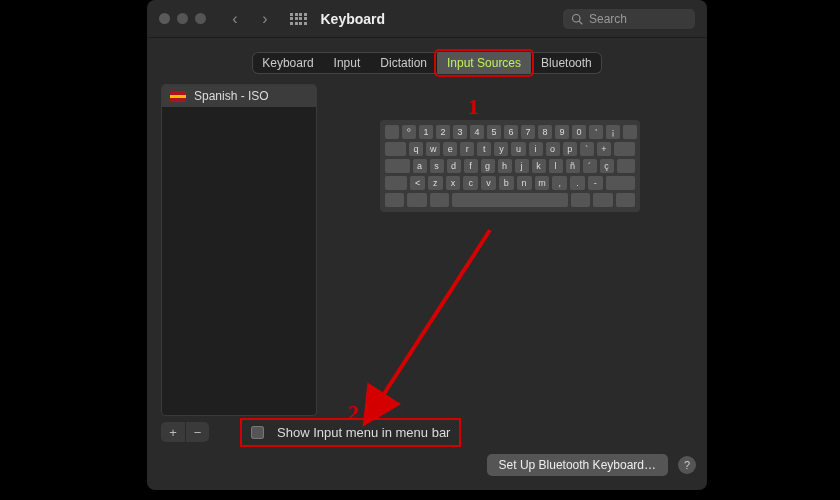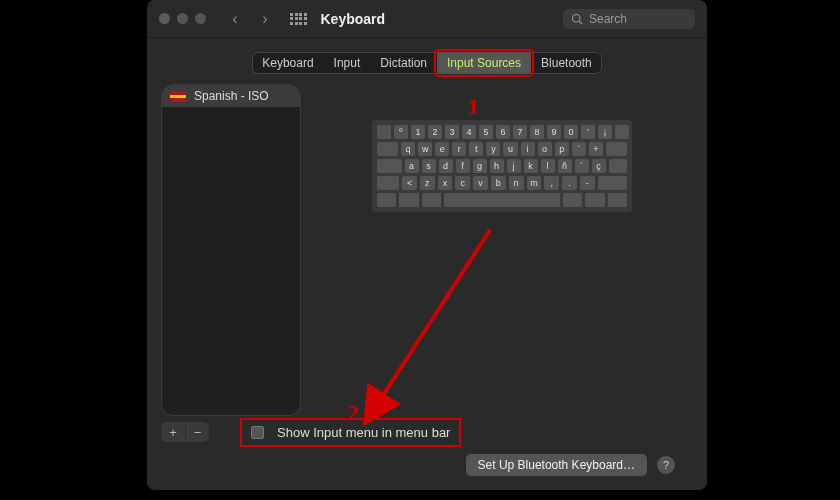--- a/index.html
+++ b/index.html
@@ -58,24 +58,24 @@
     padding: 4px 10px; font-size: 12px; color: #ccc;
     background: transparent; border: none; cursor: pointer;
   }
   .seg button.active { background: #555; border-radius: 2px; color: #bef264; }
   .seg button.hl { outline: 2px solid #d40000; outline-offset: 1px; }
 
   .body {
     display: flex; padding: 0 14px; gap: 10px; flex: 1;
   }
   .sidebar {
-    width: 140px;
+    width: 156px;
     background: #1f1f1f;
     border: 1px solid #3a3a3a;
-    border-radius: 12px;
+    border-radius: 4px;
     overflow: hidden;
   }
   .source {
     display: flex; align-items: center; gap: 8px;
     padding: 4px 8px;
     background: #3c3c3c;
     font-size: 12px;
   }
   .flag {
     width: 16px; height: 11px;
@@ -116,21 +116,21 @@
 
   .checkbox-row {
     display:flex; align-items:center; gap:13px;
     outline: 2px solid #d40000; outline-offset: 3px;
     padding: 2px 6px;
   }
   .cb { width:13px; height:13px; background:#555; border-radius:3px; box-shadow: inset 0 0 0 1px #777;}
 
   .footer {
     display:flex; justify-content:flex-end; align-items:center;
-    padding: 12px 32px 14px; gap: 10px;
+    padding: 12px 11px 14px; gap: 10px;
   }
   .pill-btn {
     background:#555; color:#eee; border:none;
     padding: 4px 12px; border-radius: 5px; font-size: 12px;
     cursor:pointer;
   }
   .help { width:18px; height:18px; border-radius:50%; background:#555; color:#ccc;
     display:flex;align-items:center;justify-content:center; font-size:11px;}
 
   

